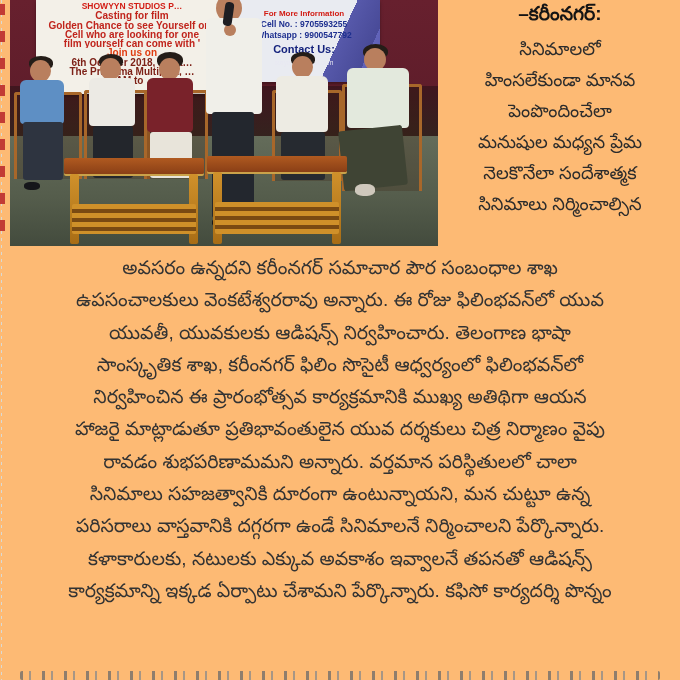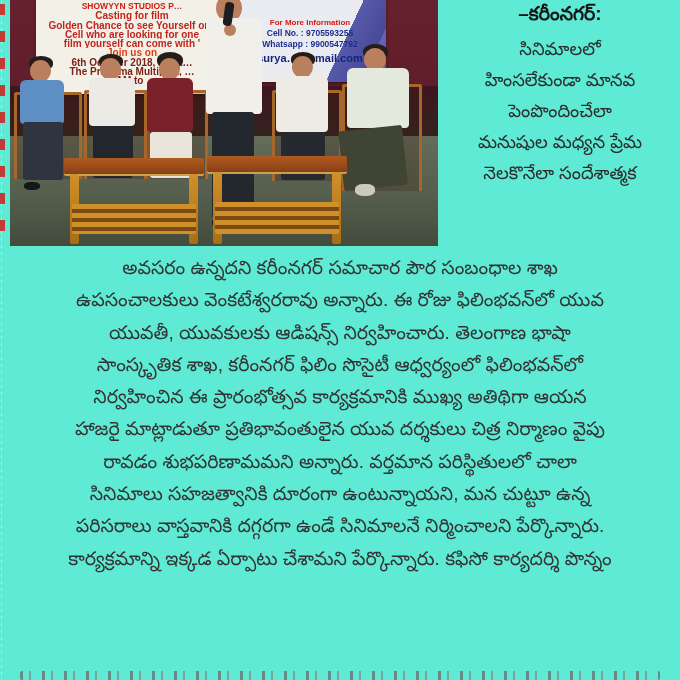--- a/index.html
+++ b/index.html
@@ -1,17 +1,17 @@
 <!DOCTYPE html>
 <html><head>
 <meta charset="utf-8">
 <style>
   html,body{margin:0;padding:0;}
   body{font-family:"Liberation Sans","DejaVu Sans",sans-serif;background:#e9e9e6;}
-  .page{position:relative;width:680px;height:680px;background:#5eead4;overflow:hidden;margin:0 auto;}
+  .page{position:relative;width:680px;height:680px;background:#fdba74;overflow:hidden;margin:0 auto;}
   
   .page::before{content:"";position:absolute;left:1px;top:0;bottom:0;width:1px;
     background:repeating-linear-gradient(to bottom,#d9d9d3 0 3px,transparent 3px 7px);}
   
   .edge-ticks{position:absolute;left:0;top:4px;width:5px;height:240px;
     background:repeating-linear-gradient(to bottom,#c23b35 0 11px,transparent 11px 27px);}
 
   
   .photo{position:absolute;left:10px;top:0;width:428px;height:246px;overflow:hidden;
     background:linear-gradient(#67202e 0%,#5c1c29 55%,#511a24 100%);}
@@ -20,22 +20,22 @@
   .floor{position:absolute;left:0;top:136px;width:100%;height:110px;
     background:linear-gradient(#646c5a,#555d4c 55%,#434b3d);}
   .banner-left{position:absolute;left:26px;top:0;width:192px;height:94px;background:#f3f0e8;
     box-shadow:0 2px 3px rgba(0,0,0,.35);padding:2px 4px;box-sizing:border-box;text-align:center;}
   .banner-left .bl-line{color:#c0241c;font-size:10px;line-height:9.3px;font-weight:700;white-space:nowrap;overflow:hidden;}
   .banner-left .bl-line:nth-child(1){font-size:8.5px;color:#d21c14;}
   .banner-left .bl-line:nth-child(6){color:#e03c10;}
   .banner-left .bl-line:nth-child(7),
   .banner-left .bl-line:nth-child(8),
   .banner-left .bl-line:nth-child(9){color:#7d2218;font-weight:700;}
-  .banner-right{position:absolute;left:224px;top:0;width:152px;height:82px;background:#e9ebf1;
-    box-shadow:0 2px 3px rgba(0,0,0,.35);overflow:hidden;text-align:center;padding:17px 3px;box-sizing:border-box;}
+  .banner-right{position:absolute;left:218px;top:0;width:152px;height:82px;background:#e9ebf1;
+    box-shadow:0 2px 3px rgba(0,0,0,.35);overflow:hidden;text-align:center;padding:8px 3px;box-sizing:border-box;}
   .banner-right::before{content:"";position:absolute;right:-30px;top:-10px;width:90px;height:110px;
     background:linear-gradient(115deg,transparent 30%,#3d3f9e 30%,#2c2e88 55%,#4a4cb0 55%,#33358f 80%);
     opacity:.85;}
   .banner-right .br-line{position:relative;color:#1d2f8f;font-size:8.5px;line-height:11px;font-weight:700;white-space:nowrap;}
   .banner-right .br-line:nth-child(1){color:#d21c14;font-size:8px;}
   .banner-right .br-line:nth-child(4){font-size:11px;line-height:16px;color:#15237d;}
   .banner-right .br-line:nth-child(5){font-size:6.5px;color:#e8e8f2;font-weight:400;}
 
   .person{position:absolute;}
   .head{position:absolute;background:#b97f5e;border-radius:50%;}
@@ -85,20 +85,21 @@
         <div class="bl-line">Join us on</div>
         <div class="bl-line">6th October 2018, at Ka…</div>
         <div class="bl-line">The Prathima Multiplex, …</div>
         <div class="bl-line">9 AM to …</div>
       </div>
 
     <div class="banner-right">
         <div class="br-line">For More Information</div>
         <div class="br-line">Cell No.    : 9705593255</div>
         <div class="br-line">Whatsapp : 9900547792</div>
+        <div class="br-line">Contact Us:</div>
         <div class="br-line">surya…@gmail.com</div>
       </div>
 
     <div class="chair" style="left:4px;top:92px;width:62px;height:84px;"></div>
     <div class="chair" style="left:74px;top:90px;width:60px;height:86px;"></div>
     <div class="chair" style="left:134px;top:90px;width:58px;height:86px;"></div>
     <div class="chair" style="left:262px;top:90px;width:64px;height:88px;"></div>
     <div class="chair" style="left:332px;top:84px;width:74px;height:104px;"></div>
 
     <div class="person">
@@ -164,31 +165,33 @@
   </div>
 
   <div class="lede">
     <div class="dateline">–కరీంనగర్:</div>
     <div>
         <div class="lede-line">సినిమాలలో</div>
         <div class="lede-line">హింసలేకుండా మానవ</div>
         <div class="lede-line">పెంపొందించేలా</div>
         <div class="lede-line">మనుషుల మధ్యన ప్రేమ</div>
         <div class="lede-line">నెలకొనేలా సందేశాత్మక</div>
+        <div class="lede-line">సినిమాలు నిర్మించాల్సిన</div>
       </div>
   </div>
 
   <div class="body-text">
       <div class="body-line">అవసరం ఉన్నదని కరీంనగర్ సమాచార పౌర సంబంధాల శాఖ</div>
       <div class="body-line">ఉపసంచాలకులు వెంకటేశ్వరరావు అన్నారు. ఈ రోజు ఫిలింభవన్‌లో యువ</div>
       <div class="body-line">యువతీ, యువకులకు ఆడిషన్స్ నిర్వహించారు. తెలంగాణ భాషా</div>
       <div class="body-line">సాంస్కృతిక శాఖ, కరీంనగర్ ఫిలిం సొసైటీ ఆధ్వర్యంలో ఫిలింభవన్‌లో</div>
       <div class="body-line">నిర్వహించిన ఈ ప్రారంభోత్సవ కార్యక్రమానికి ముఖ్య అతిథిగా ఆయన</div>
       <div class="body-line">హాజరై మాట్లాడుతూ ప్రతిభావంతులైన యువ దర్శకులు చిత్ర నిర్మాణం వైపు</div>
       <div class="body-line">రావడం శుభపరిణామమని అన్నారు. వర్తమాన పరిస్థితులలో చాలా</div>
       <div class="body-line">సినిమాలు సహజత్వానికి దూరంగా ఉంటున్నాయని, మన చుట్టూ ఉన్న</div>
       <div class="body-line">పరిసరాలు  వాస్తవానికి దగ్గరగా ఉండే సినిమాలనే నిర్మించాలని పేర్కొన్నారు.</div>
+      <div class="body-line">కళాకారులకు, నటులకు ఎక్కువ అవకాశం ఇవ్వాలనే తపనతో ఆడిషన్స్</div>
       <div class="body-line">కార్యక్రమాన్ని ఇక్కడ ఏర్పాటు చేశామని పేర్కొన్నారు. కఫిసో కార్యదర్శి పొన్నం</div>
     </div>
 
   <div class="clipped-line"></div>
 
 </div>
 
 </body></html>

